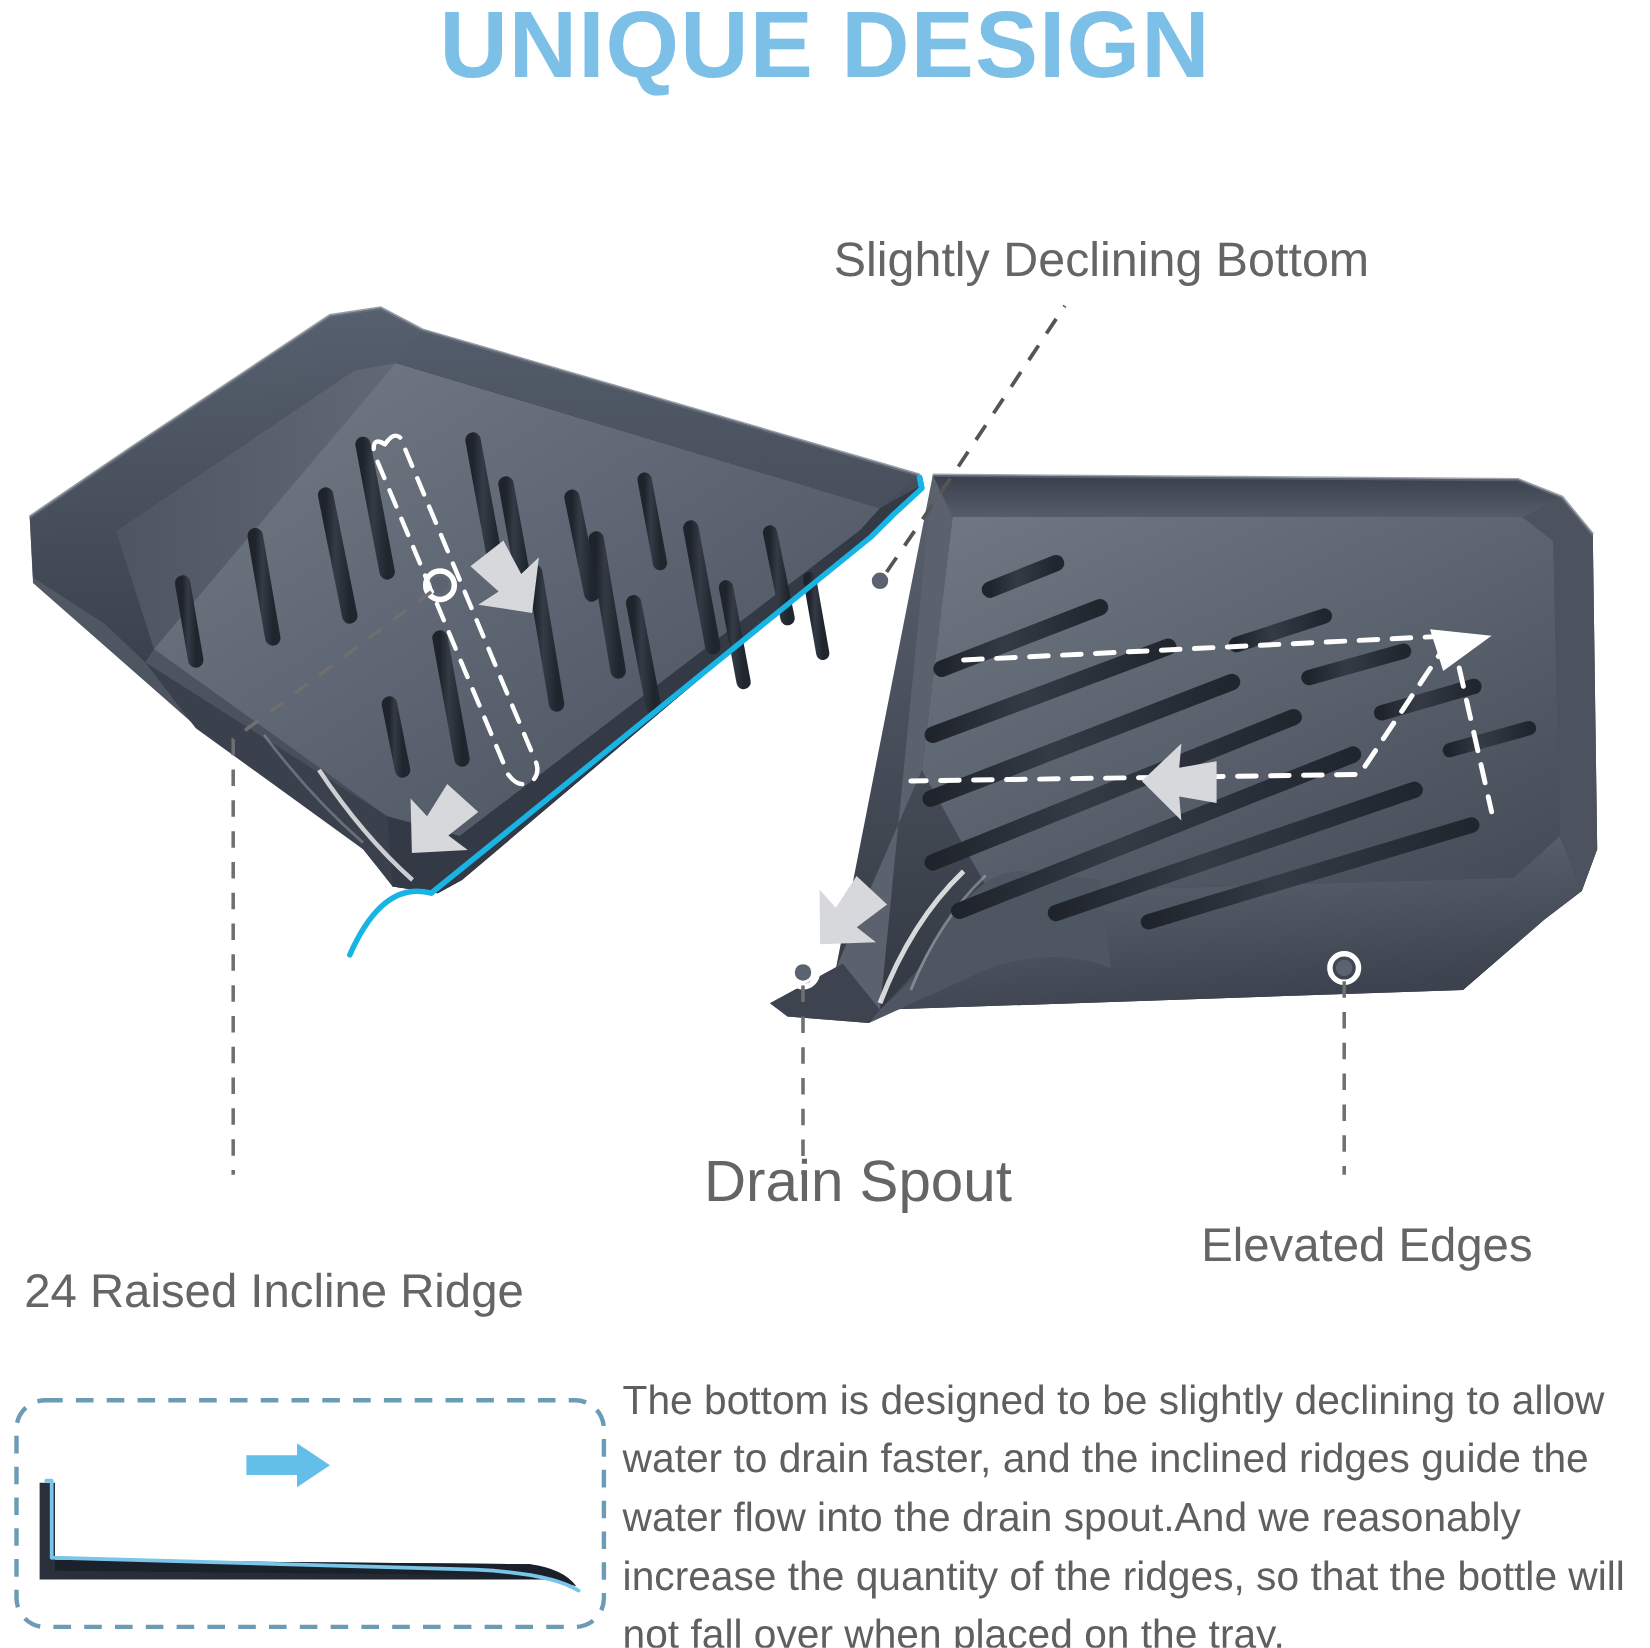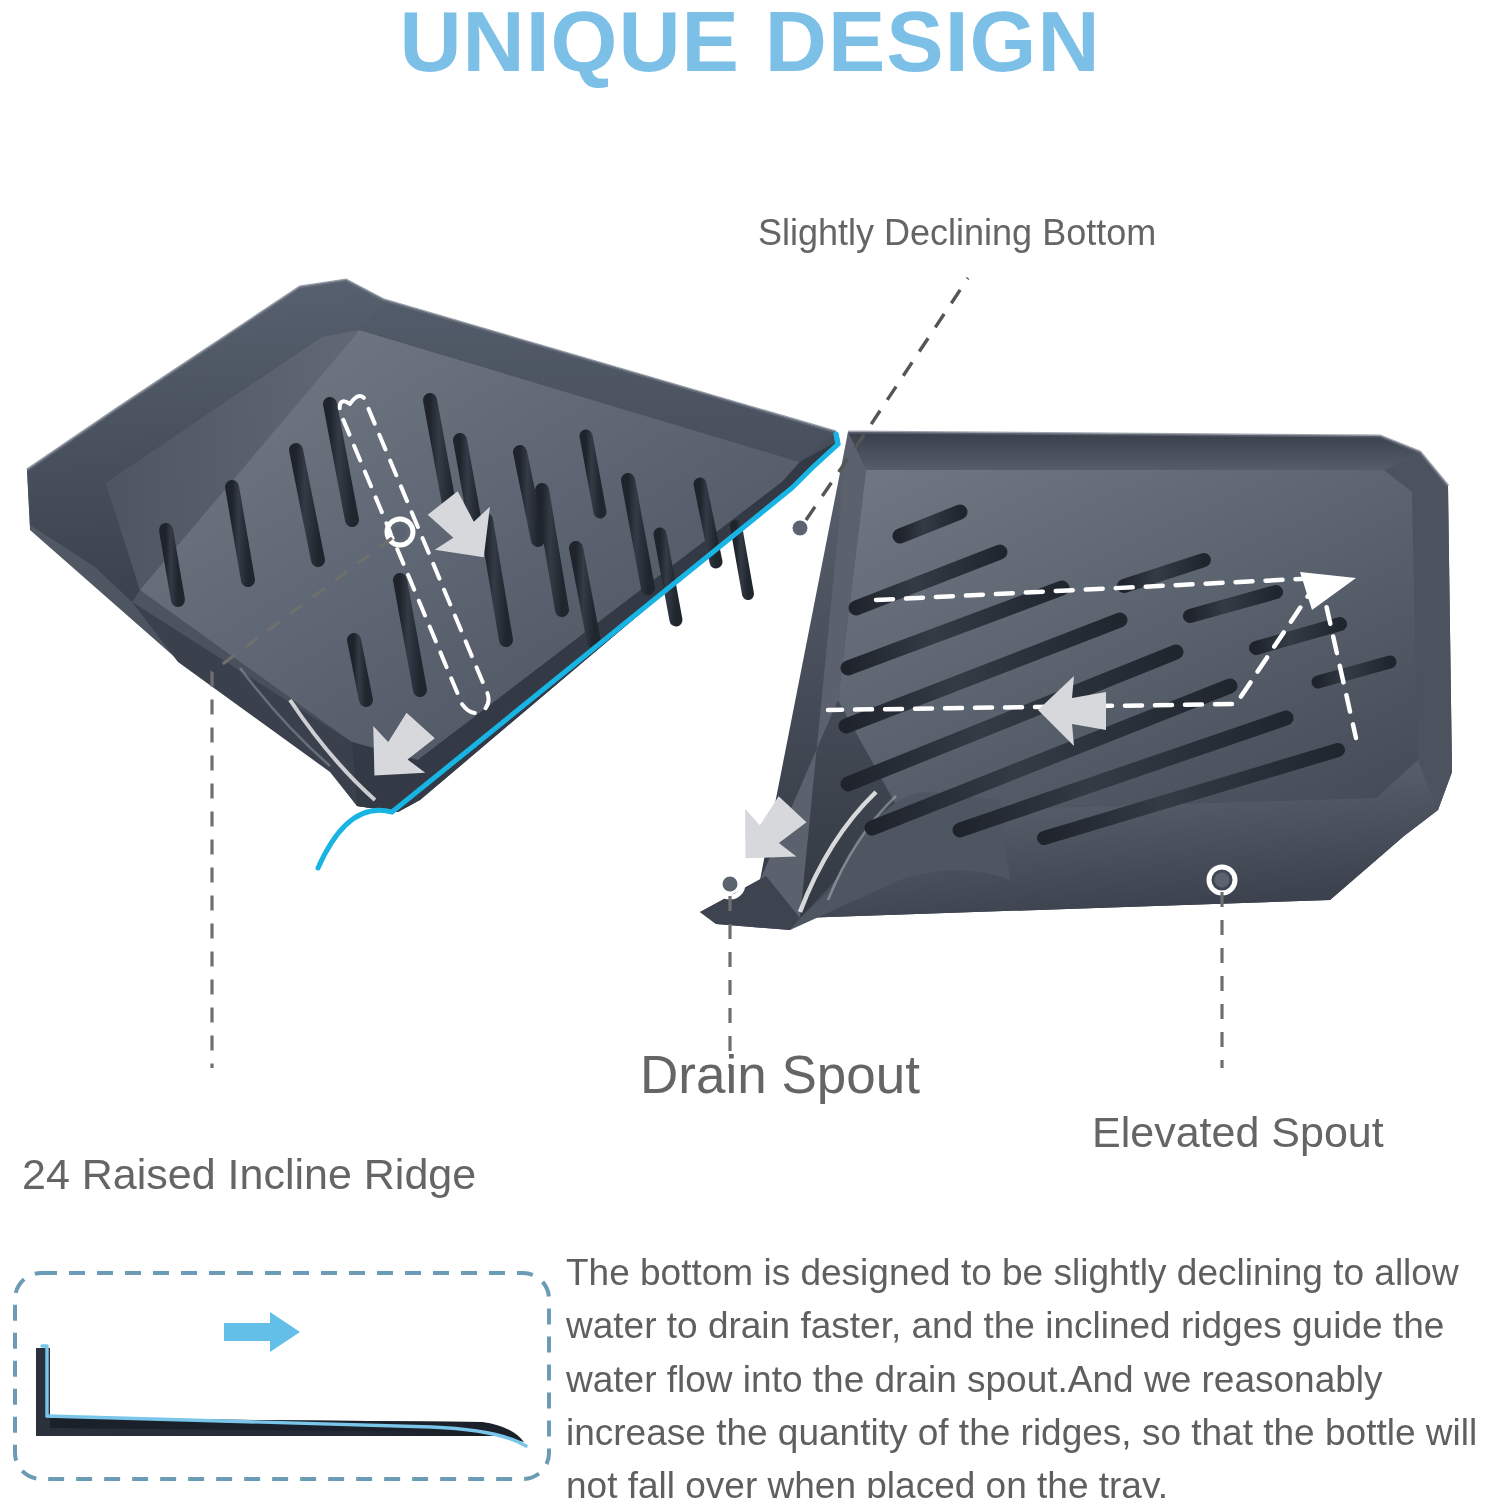--- a/index.html
+++ b/index.html
@@ -32,21 +32,21 @@
 
   .callout-label {
     position: absolute;
     color: #656565;
     font-weight: 400;
     white-space: nowrap;
   }
   #label-declining {
     left: 758px;
     top: 212px;
-    font-size: 36px;
+    font-size: 44px;
   }
   #label-ridge {
     left: 22px;
     top: 1108px;
     font-size: 43px;
     margin-top: 42px;
   }
   #label-spout {
     left: 640px;
     top: 1044px;
@@ -276,21 +276,21 @@
     <path d="M1222,892 L1222,1068" fill="none" stroke="#6f6f6f" stroke-width="3.2" stroke-dasharray="15 13"></path>
   </g>
 </svg>
 
 <div class="callout-label" id="label-declining">Slightly Declining Bottom</div>
 
 <div class="callout-label" id="label-ridge">24 Raised Incline Ridge</div>
 
 <div class="callout-label" id="label-spout">Drain Spout</div>
 
-<div class="callout-label" id="label-edges">Elevated Spout</div>
+<div class="callout-label" id="label-edges">Elevated Edges</div>
 
 <svg id="profile-figure" viewBox="0 0 540 212">
   <rect x="3" y="3" width="534" height="206" rx="26" ry="26" fill="none" stroke="#6b9bb5" stroke-width="4" stroke-dasharray="16 12"></rect>
 
   <g fill="#63bfe8">
     <path d="M212,53 L258,53 L258,42 L288,62 L258,82 L258,71 L212,71 Z"></path>
   </g>
 
   <g>
     <path d="M24,78 L38,78 L38,148 L470,152 L500,166 L24,166 Z" fill="url(#gProfile)"></path>

